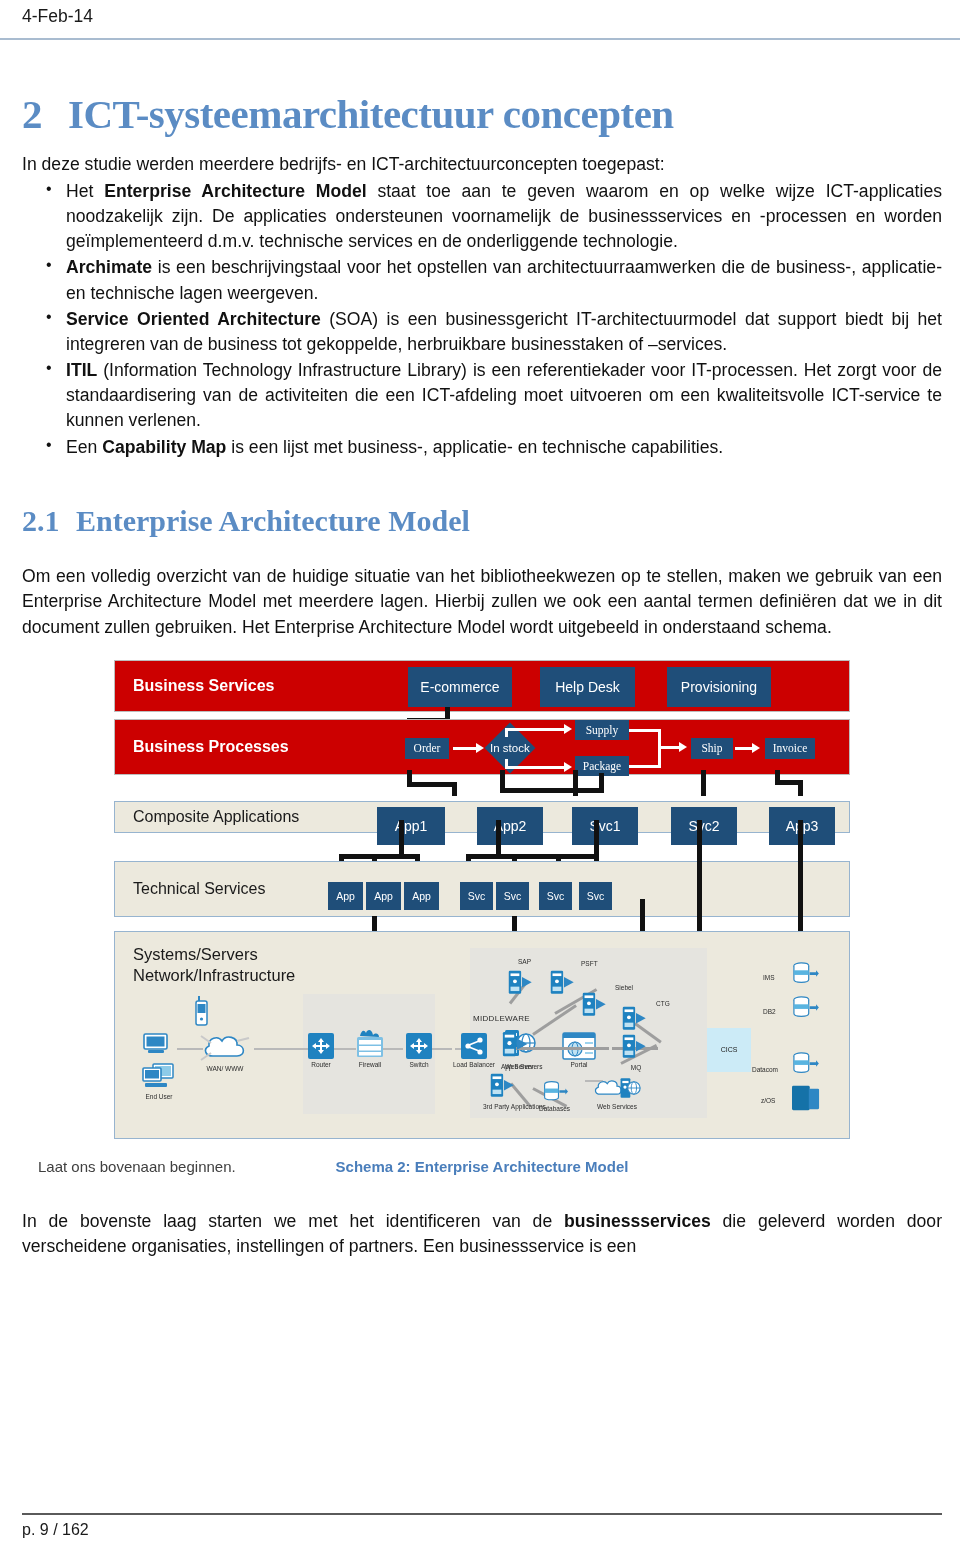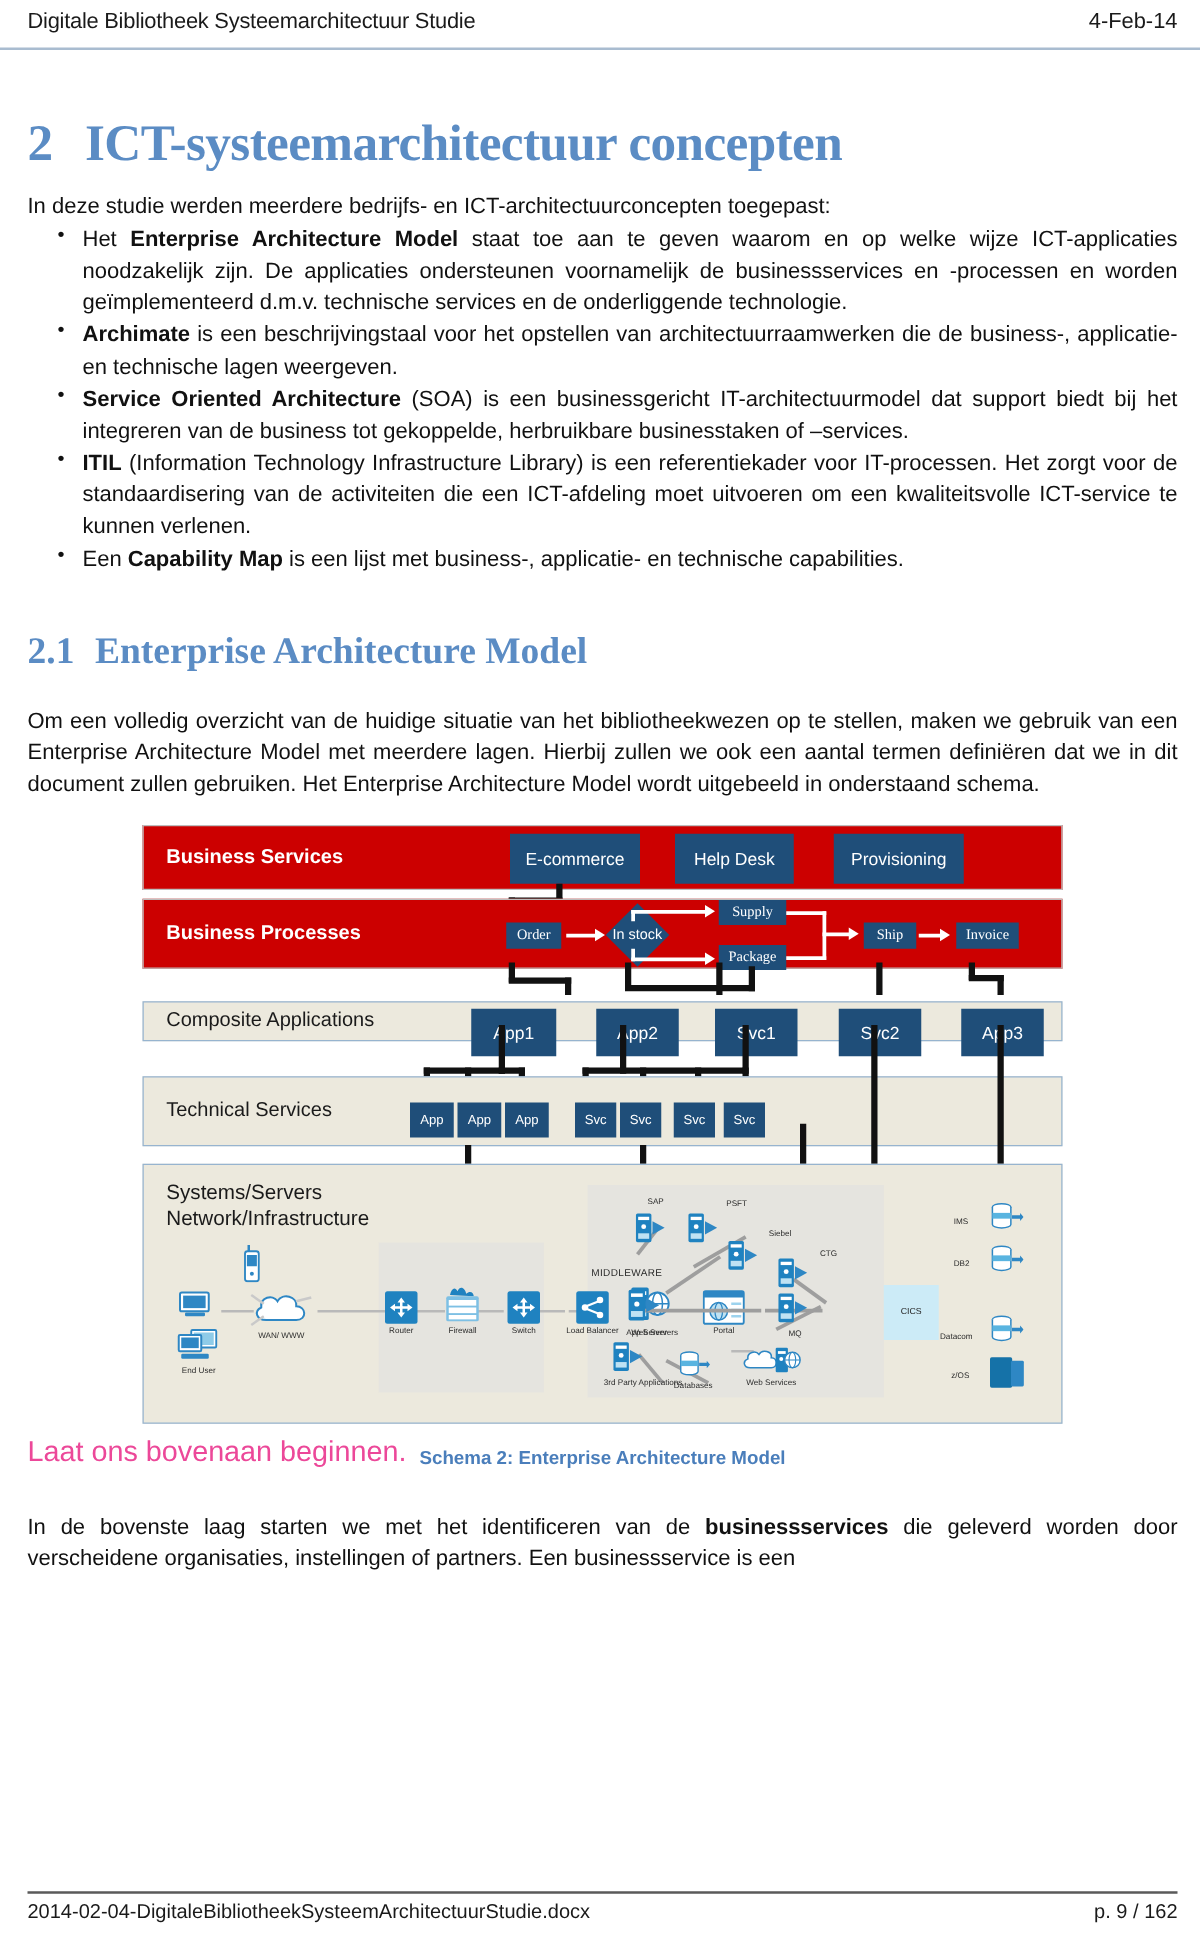--- a/index.html
+++ b/index.html
@@ -228,45 +228,44 @@
     text-align: center;
     font-size: 15px;
     font-weight: bold;
     color: #4a7ebb;
     margin-left: 86px;
     width: 748px;
   }
 
   .laat-ons {
     position: absolute;
-    left: 0;
+    left: 16px;
     bottom: 0;
-    font-size: 23px;
-    color: #ec4899;
+    font-size: 15px;
+    color: #404040;
   }
 
   
   .page-footer {
     position: absolute;
     left: 22px;
     right: 18px;
     bottom: 10px;
     border-top: 2px solid #5a5a5a;
     padding-top: 6px;
     display: flex;
     justify-content: space-between;
     font-size: 16px;
     color: #1a1a1a;
   }
 </style>
 </head>
 <body>
 
 <div class="page-header">
-  <span class="hdr-title">Digitale Bibliotheek Systeemarchitectuur Studie</span>
   <span class="hdr-date">4-Feb-14</span>
 </div>
 
 <div class="content">
 
   <h1 class="chapter">
     <span class="num">2</span>
     <span class="txt">ICT-systeemarchitectuur concepten</span>
   </h1>
 
@@ -675,15 +674,14 @@
 
     <div class="fig-caption">Schema 2: Enterprise Architecture Model</div>
     <div class="laat-ons">Laat ons bovenaan beginnen.</div>
   </div>
 
   <p class="body" style="margin-top:34px;"><span>In de bovenste laag starten we met het identificeren van de </span><b>businessservices</b><span> die geleverd worden door verscheidene organisaties, instellingen of partners. Een businessservice is een</span></p>
 
 </div>
 
 <div class="page-footer">
-  <span>2014-02-04-DigitaleBibliotheekSysteemArchitectuurStudie.docx</span>
   <span>p. 9 / 162</span>
 </div>
 
 </body></html>

